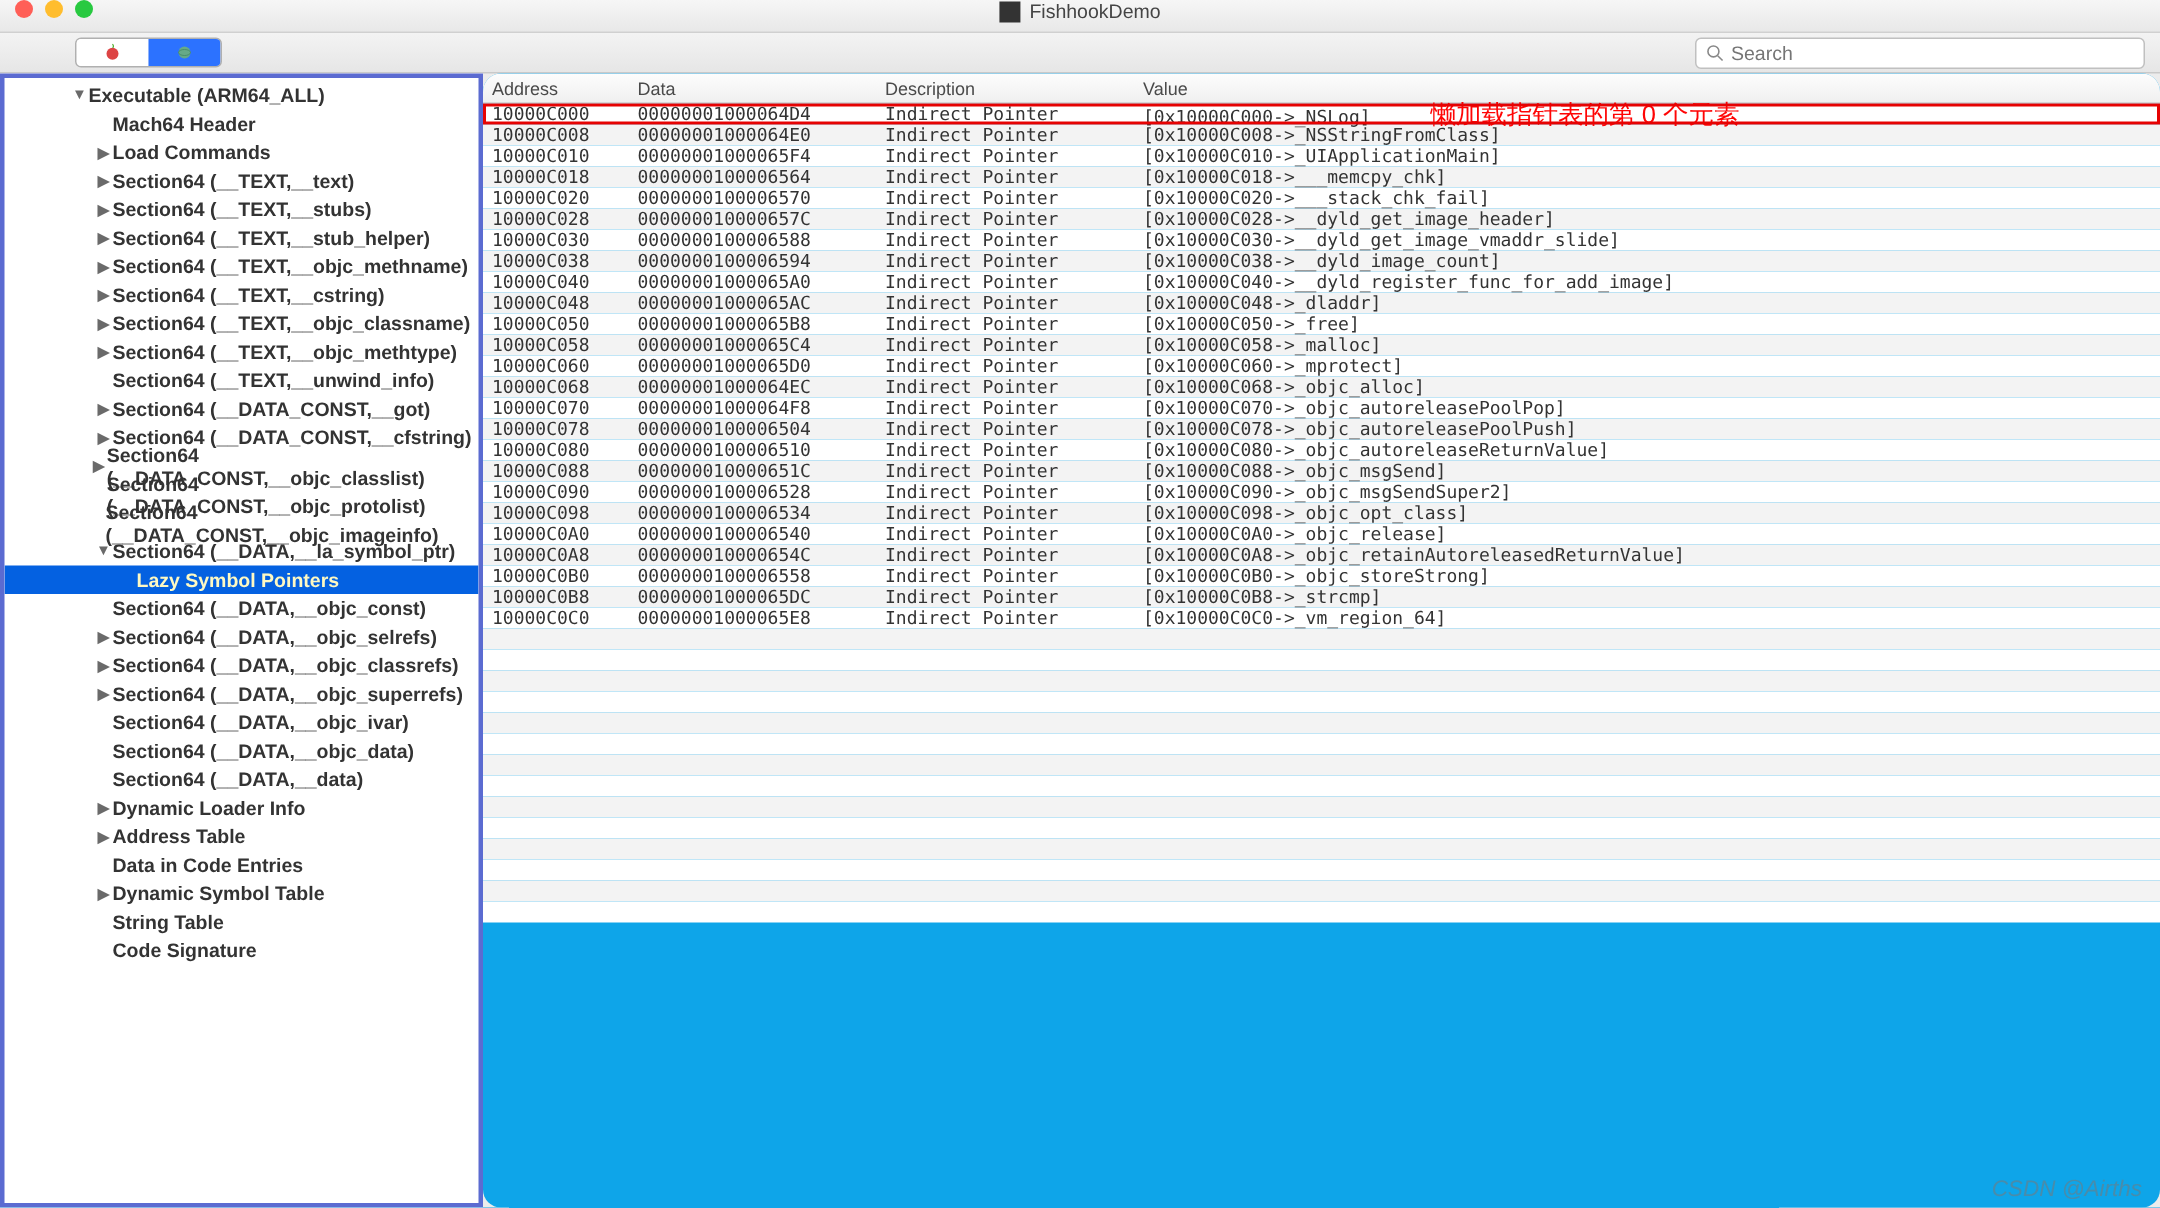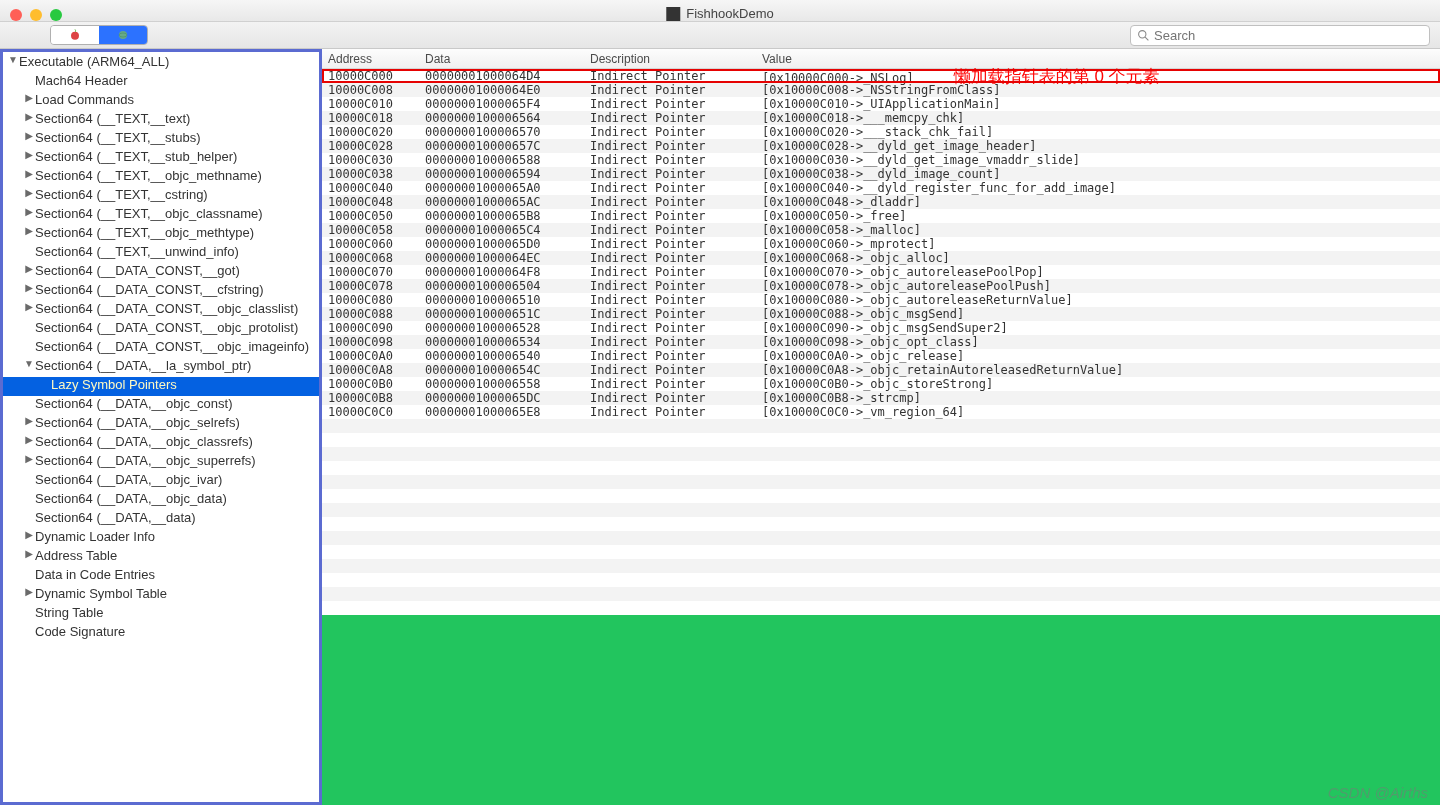--- a/index.html
+++ b/index.html
@@ -10,21 +10,21 @@
   width: 1440px;
   height: 805px;
   overflow: hidden;
   color: #333;
 }
 .titlebar {
   height: 22px;
   background: linear-gradient(#f6f6f6, #e8e8e8);
   border-bottom: 1px solid #d0d0d0;
   display: flex;
-  align-items: flex-end;
+  align-items: flex-start;
   position: relative;
   padding-left: 10px;
 }
 .traffic-lights { display: flex; gap: 8px; }
 .traffic-light { width: 12px; height: 12px; border-radius: 50%; }
 .tl-close { background: #ff5f57; }
 .tl-min { background: #ffbd2e; }
 .tl-max { background: #28c940; }
 .title-center { position: absolute; left: 50%; transform: translateX(-50%); display: flex; align-items: center; gap: 6px; font-size: 13px; color: #444; }
 .exec-icon { width: 14px; height: 14px; background: #333; }
@@ -80,46 +80,49 @@
 }
 .sidebar {
   width: 322px;
   background: #fff;
   border: 3px solid #5b6bd1;
   overflow-y: auto;
   padding: 2px 0;
 }
 .tree-row {
   display: flex;
+  align-items: center;
   height: 19px;
   font-size: 13px;
-  font-weight: 400;
+  font-weight: 700;
   cursor: default;
   padding-right: 4px;
+  padding-left: 40px;
 }
 .tree-row.selected {
   background: #0461e1;
   color: #fef9c3;
 }
 .tree-indent { display: inline-block; }
 .disclosure {
   width: 12px;
   display: inline-block;
   text-align: center;
   font-size: 10px;
   color: #6a6a6a;
 }
 .disclosure.open::before { content: "▼"; }
 .disclosure.closed::before { content: "▶"; }
 .disclosure.none::before { content: ""; }
 .content {
   flex: 1;
-  background: #22c55e;
+  background: #0ea5e9;
   overflow: auto;
   position: relative;
+  border-radius: 12px;
 }
 .table-header {
   display: flex;
   height: 20px;
   background: linear-gradient(#fdfdfd,#f0f0f0);
   border-bottom: 1px solid #d5d5d5;
   font-size: 12px;
   color: #4a4a4a;
   align-items: center;
 }

